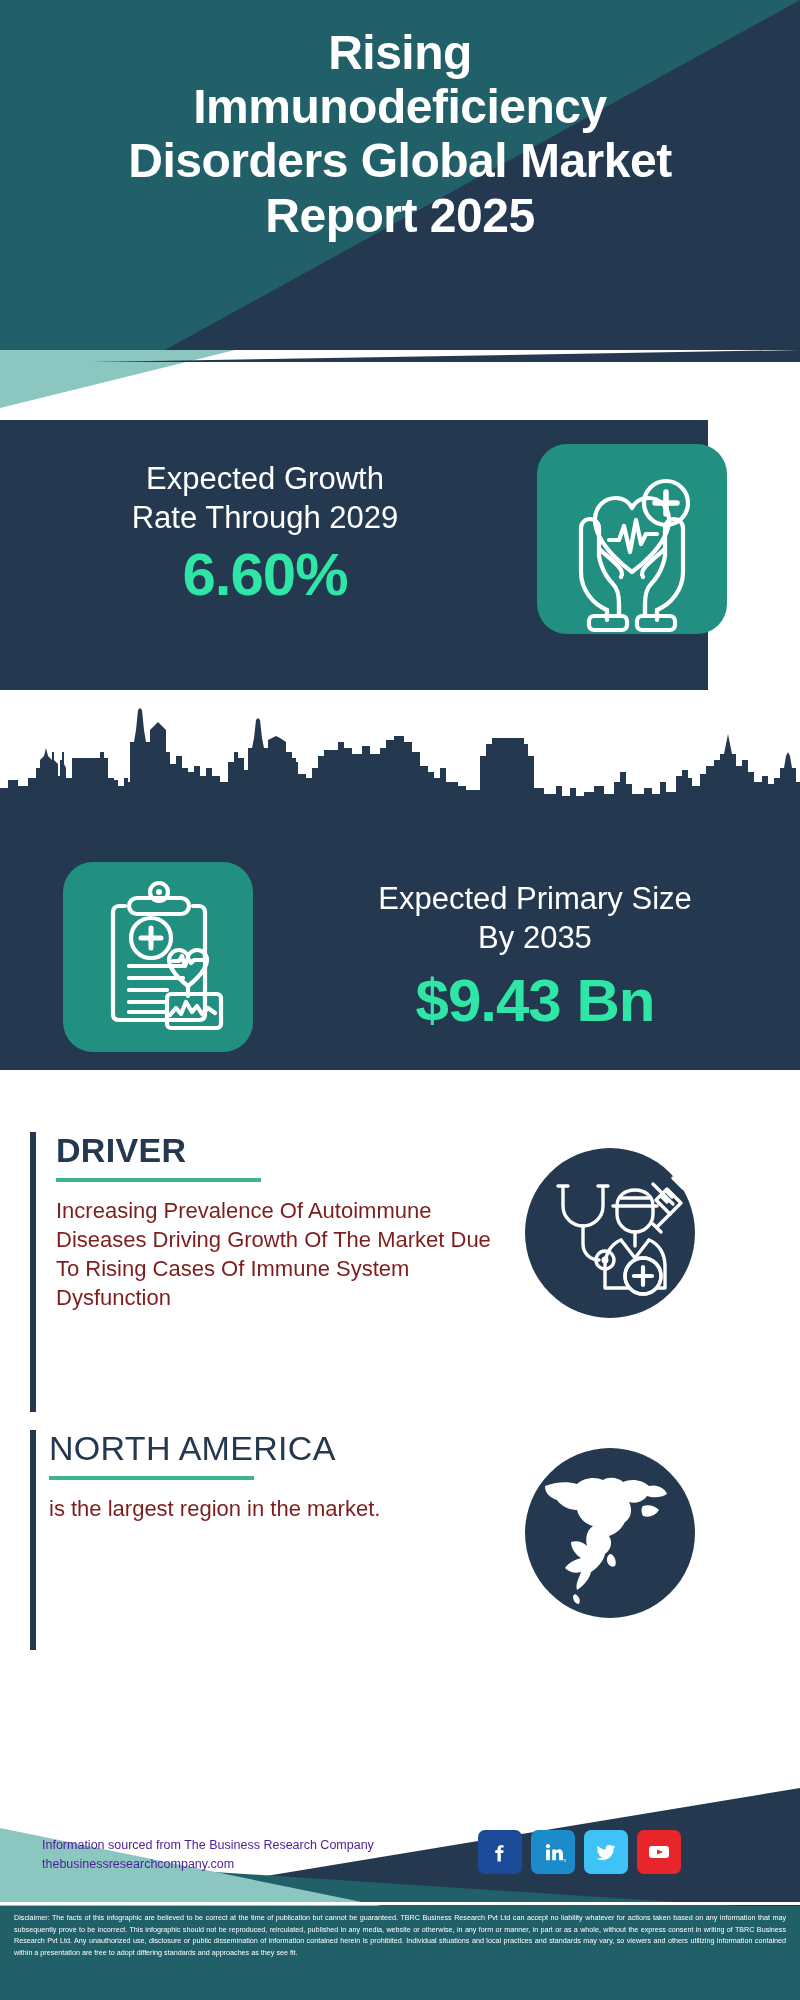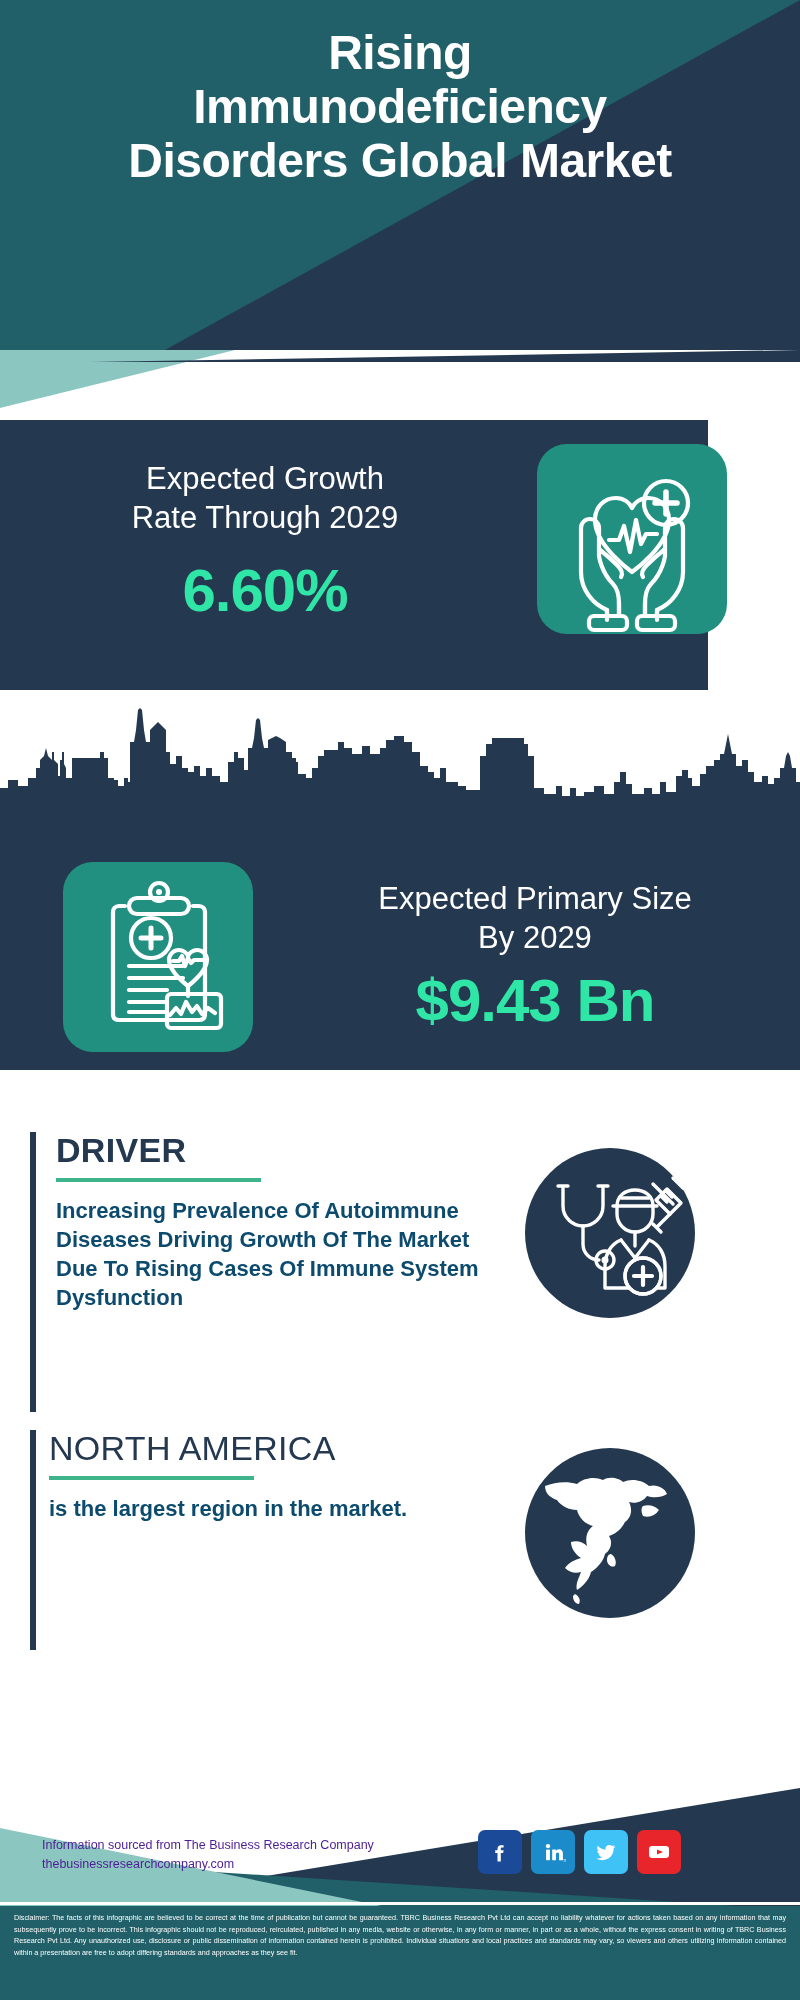--- a/index.html
+++ b/index.html
@@ -36,21 +36,21 @@
   .growth {
     position:absolute; left:0; top:420px; width:708px; height:270px;
     background:#24384f;
   }
   .growth-text {
     position:absolute; left:40px; top:40px; width:450px;
     text-align:center; color:#ffffff;
   }
   .growth-label { font-size:31px; line-height:1.25; font-weight:normal; }
   .growth-value {
-    margin-top:18px; font-size:60px; font-weight:bold; color:#2FE6A7;
+    margin-top:2px; font-size:60px; font-weight:bold; color:#2FE6A7;
     letter-spacing:-1px;
   }
   .icon-box-green {
     position:absolute; background:#229080; border-radius:30px;
   }
   .gbox1 { left:537px; top:444px; width:190px; height:190px; z-index:3; }
 
   
   .skyline-wrap {
     position:absolute; left:0; top:690px; width:800px; height:380px;
@@ -82,22 +82,22 @@
     position:absolute; left:0; top:0; width:6px; background:#24384f;
   }
   .card-title {
     color:#24384f; font-size:34px; letter-spacing:0.3px; line-height:1.1;
   }
   .card-title.bold { font-weight:bold; }
   .card-rule {
     height:4px; background:#3DB489; margin-top:9px; width:205px;
   }
   .card-body {
-    margin-top:14px; color:#0c4a6e; font-size:22px;
-    font-weight:bold; line-height:1.32;
+    margin-top:14px; color:#7f1d1d; font-size:22px;
+    font-weight:normal; line-height:1.32;
   }
 
   .circle-icon {
     position:absolute; border-radius:50%; background:#24384f;
   }
 
   
   .footer {
     position:absolute; left:0; top:1700px; width:800px; height:300px;
     background:#ffffff; overflow:hidden;
@@ -140,20 +140,21 @@
 <body>
 
 <div class="header">
   <svg class="header-diag" viewBox="0 0 800 350" preserveAspectRatio="none">
     <polygon points="800,0 800,350 165,350" fill="#24384f"></polygon>
   </svg>
   <div class="header-title">
     <div>Rising</div>
     <div>Immunodeficiency</div>
     <div>Disorders Global Market</div>
+    <div>Report 2025</div>
   </div>
 </div>
 
 <div class="hdr-strip">
   <svg class="hdr-strip-tri" viewBox="0 0 800 70" preserveAspectRatio="none">
     <polygon points="0,0 235,0 0,58" fill="#8CC6C0"></polygon>
     <polygon points="140,0 800,0 800,14 0,14 0,14" fill="#24384f" opacity="0"></polygon>
     <polygon points="800,0 800,12 90,12" fill="#24384f"></polygon>
   </svg>
 </div>
@@ -221,21 +222,21 @@
       <path d="M125 124 L125 134"></path>
 
       <rect x="104" y="132" width="54" height="34" rx="4"></rect>
       <path d="M107 153 L113 146 L118 152 L123 140 L129 150 L134 144 L139 152 L145 146 L152 151"></path>
     </g>
   </svg>
 </div>
 
 <div class="mkt-text">
   <div class="mkt-label">Expected Primary Size</div>
-  <div class="mkt-label">By 2029</div>
+  <div class="mkt-label">By 2035</div>
   <div class="mkt-value">$9.43 Bn</div>
 </div>
 
 <div class="content">
 
   <div class="card" style="left:30px; top:32px; width:470px; height:280px;">
     <div class="card-bar" style="height:280px;"></div>
     <div style="padding-left:26px;">
       <div class="card-title bold">DRIVER</div>
       <div class="card-rule"></div>

